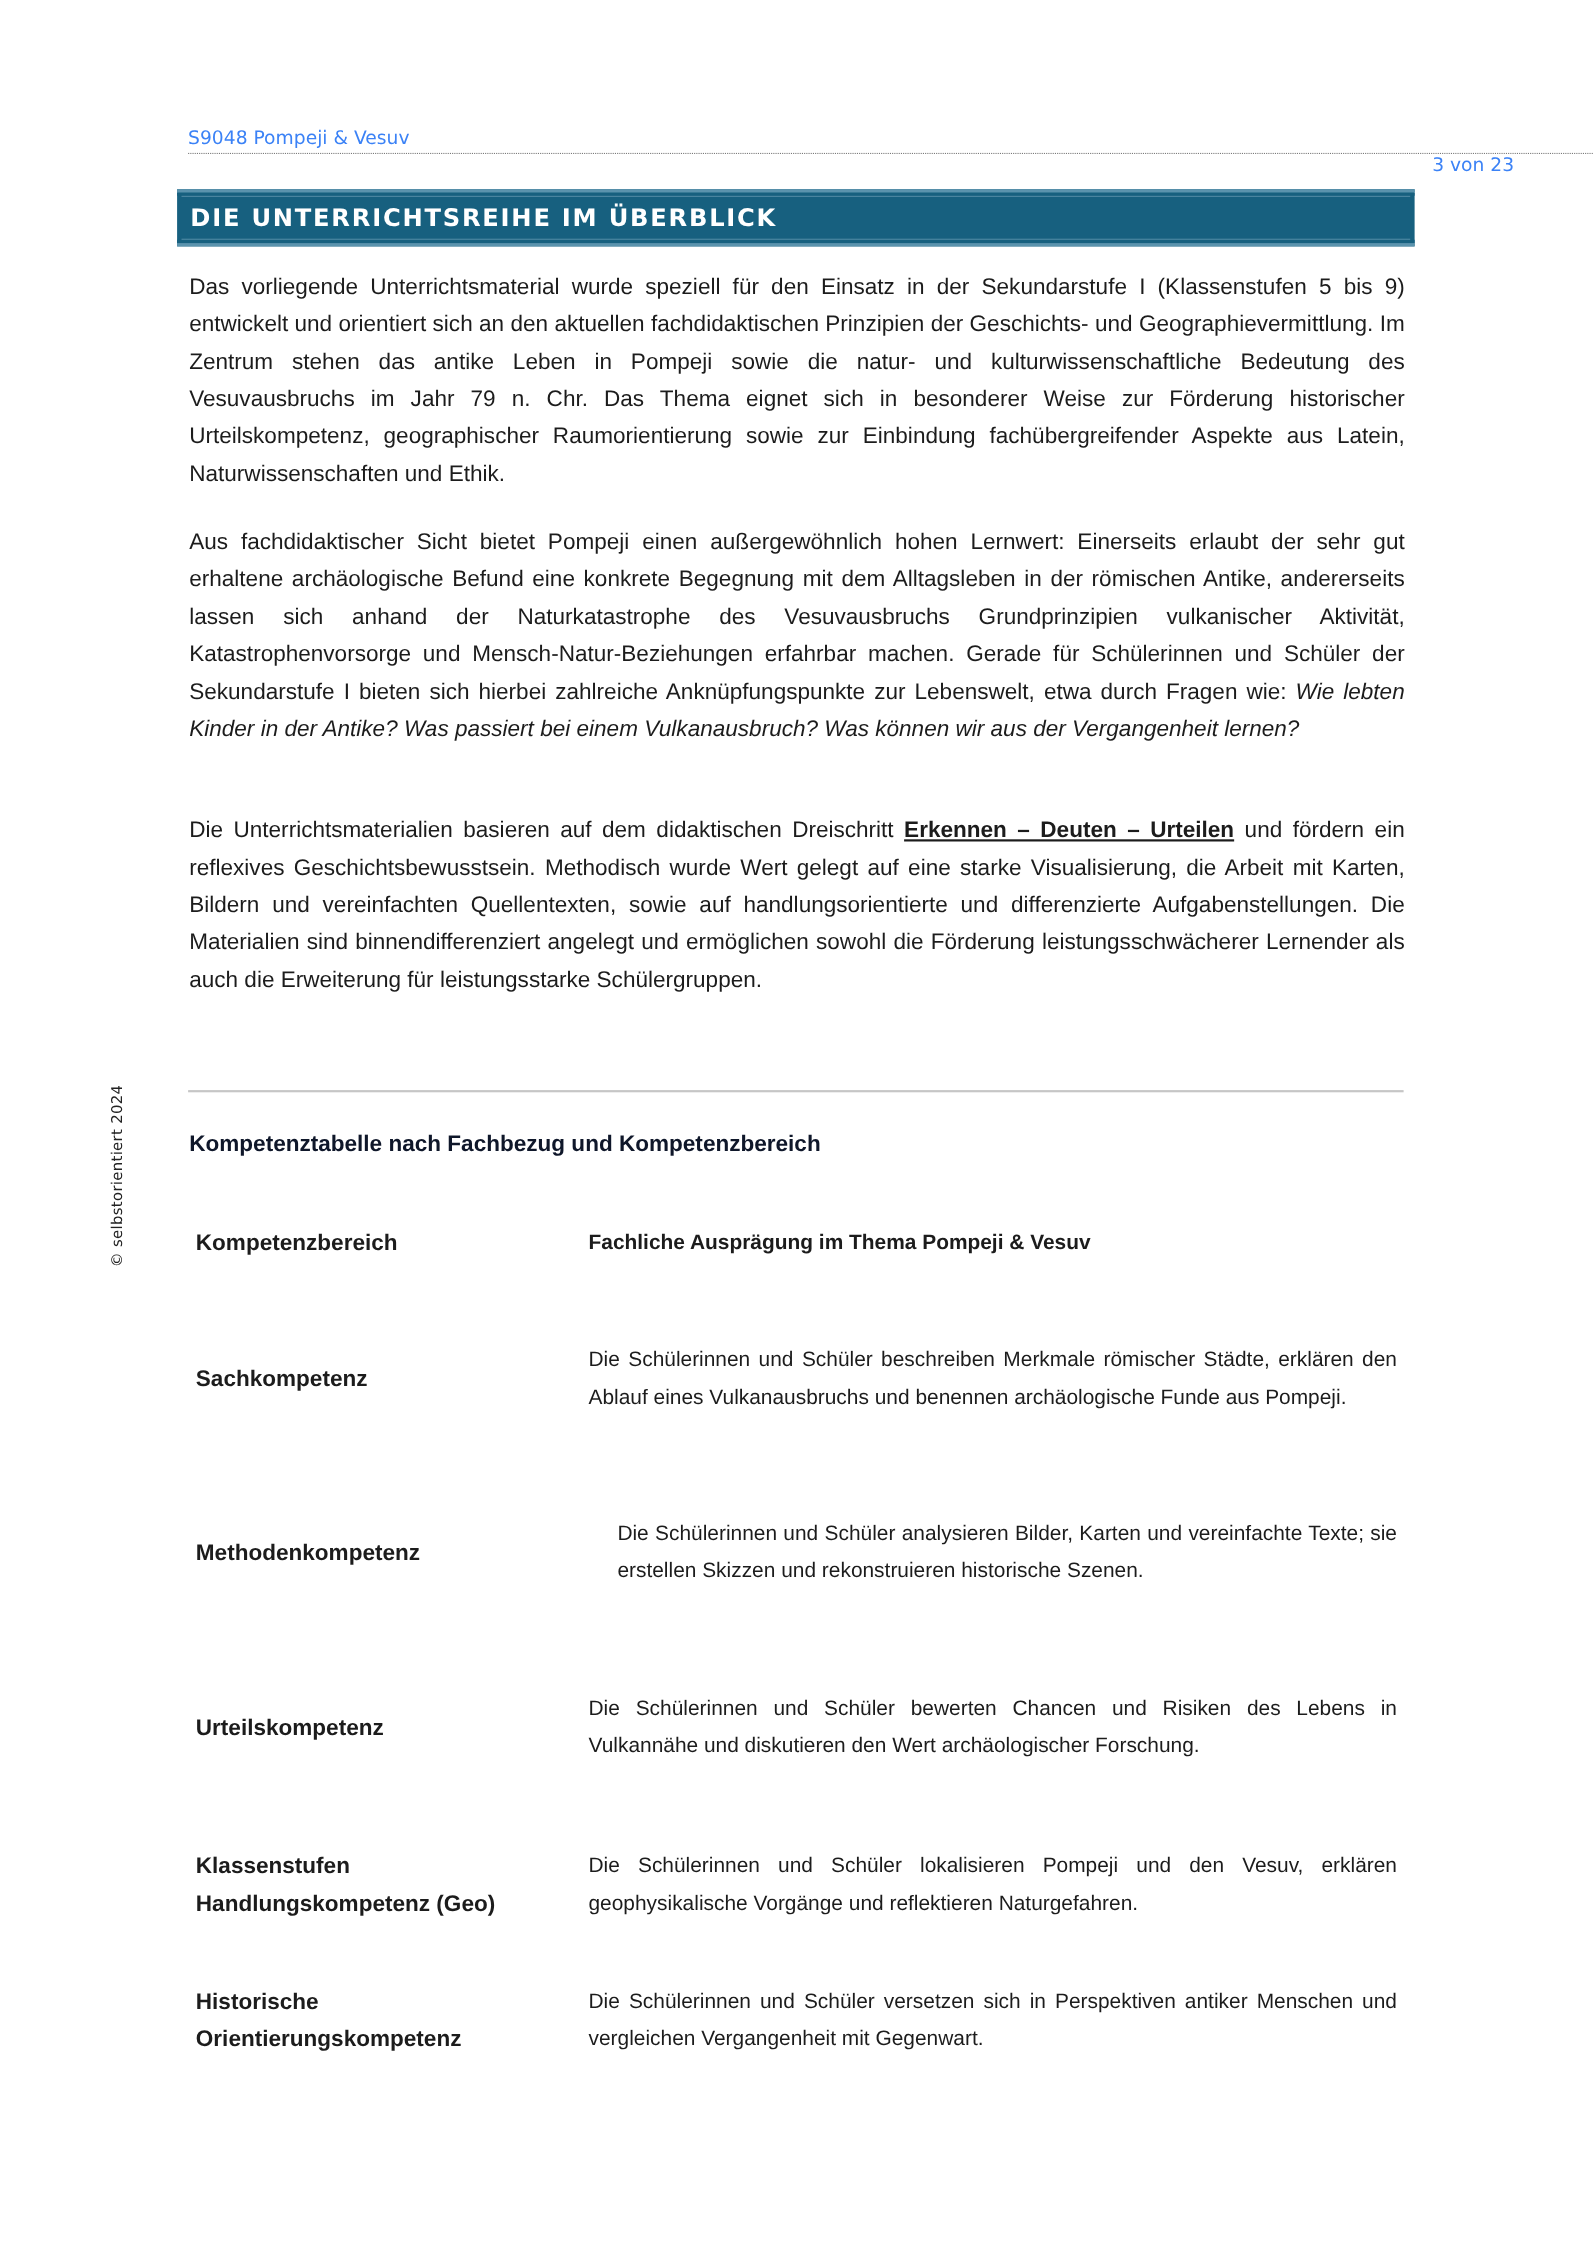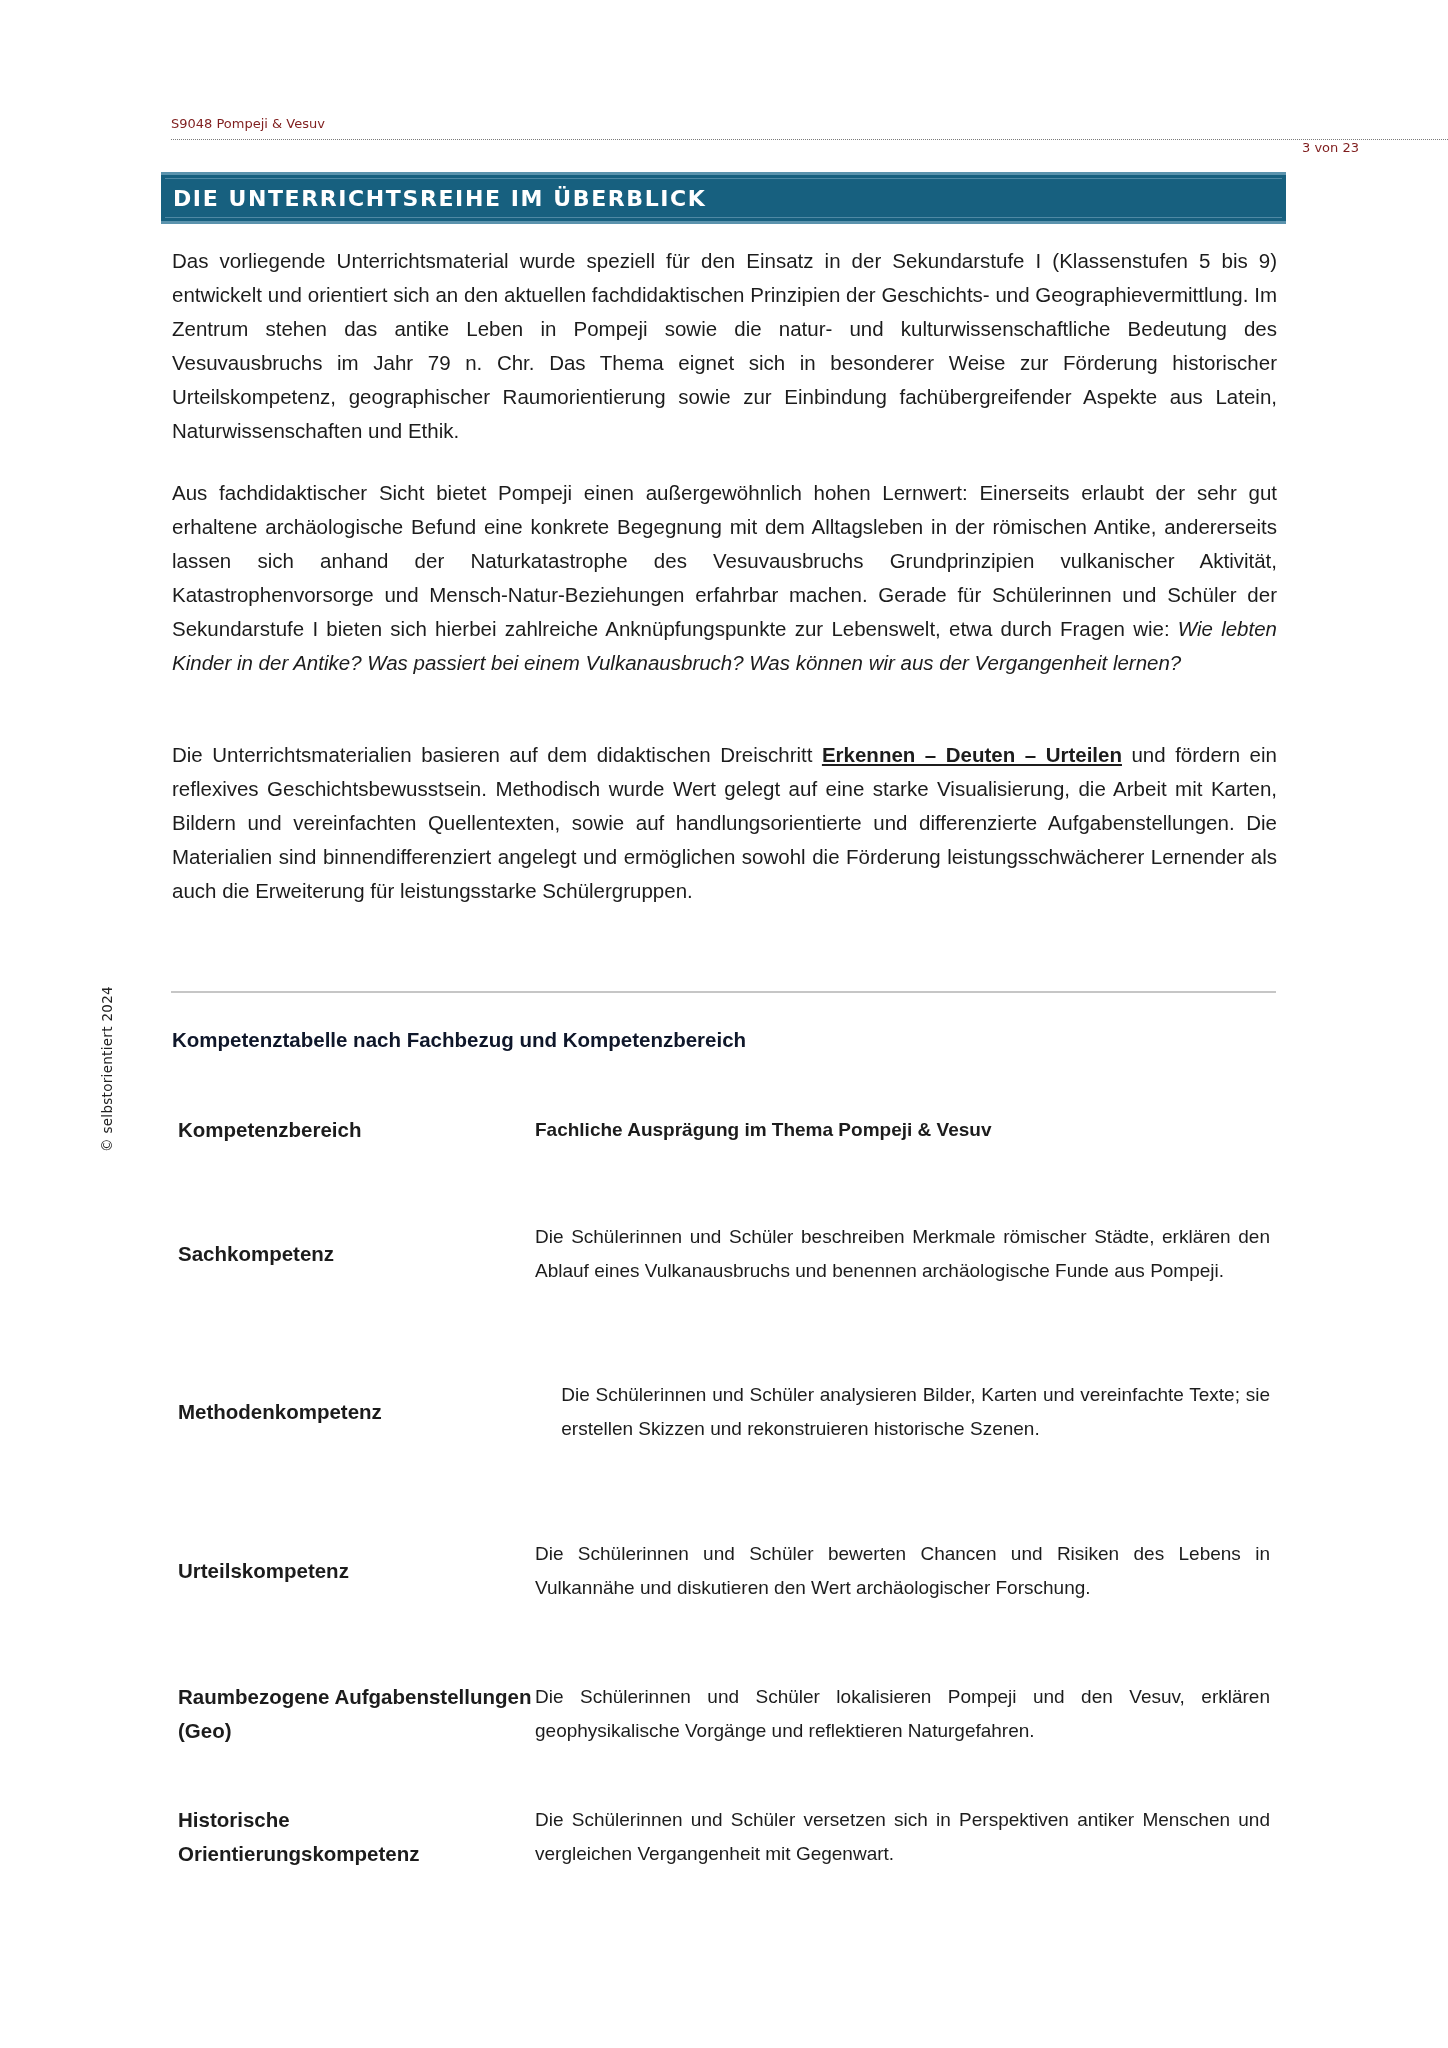--- a/index.html
+++ b/index.html
@@ -2,21 +2,21 @@
 <html><head>
 <meta charset="utf-8">
 <style>
   * { box-sizing: border-box; margin: 0; padding: 0; }
   html, body { width: 1448px; height: 2048px; background: #ffffff; }
   body { position: relative; font-family: "Liberation Sans", sans-serif; color: #1a1a1a; overflow: hidden; }
 
   .page-header {
     position: absolute; left: 171px; top: 116px; width: 1277px; height: 24px;
     border-bottom: 1px dotted #7a7a7a;
-    font-family: "DejaVu Sans", sans-serif; font-size: 13px; color: #7f1d1d;
+    font-family: "DejaVu Sans", sans-serif; font-size: 17px; color: #3b82f6;
   }
   .page-header .doc-title { position: absolute; left: 0; top: 0; }
   .page-header .page-num { position: absolute; left: 1131px; top: 0; margin-top: 24px; }
 
   .side-copyright {
     position: absolute; left: 99px; top: 1152px;
     transform: rotate(-90deg); transform-origin: left top;
     font-family: "DejaVu Sans", sans-serif; font-size: 13.5px; color: #222;
     white-space: nowrap; letter-spacing: 0.3px;
   }
@@ -110,21 +110,21 @@
     <div class="area">Methodenkompetenz</div>
     <div class="desc">Die Schülerinnen und Schüler analysieren Bilder, Karten und vereinfachte Texte; sie erstellen Skizzen und rekonstruieren historische Szenen.</div>
   </div>
 
   <div class="comp-row" style="top:407px; height:102px;">
     <div class="area">Urteilskompetenz</div>
     <div class="desc">Die Schülerinnen und Schüler bewerten Chancen und Risiken des Lebens in Vulkannähe und diskutieren den Wert archäologischer Forschung.</div>
   </div>
 
   <div class="comp-row" style="top:567px; height:68px;">
-    <div class="area">Raumbezogene Aufgabenstellungen (Geo)</div>
+    <div class="area">Klassenstufen Handlungskompetenz (Geo)</div>
     <div class="desc">Die Schülerinnen und Schüler lokalisieren Pompeji und den Vesuv, erklären geophysikalische Vorgänge und reflektieren Naturgefahren.</div>
   </div>
 
   <div class="comp-row" style="top:690px; height:68px;">
     <div class="area">Historische Orientierungskompetenz</div>
     <div class="desc">Die Schülerinnen und Schüler versetzen sich in Perspektiven antiker Menschen und vergleichen Vergangenheit mit Gegenwart.</div>
   </div>
 </div>
 
 </body></html>

